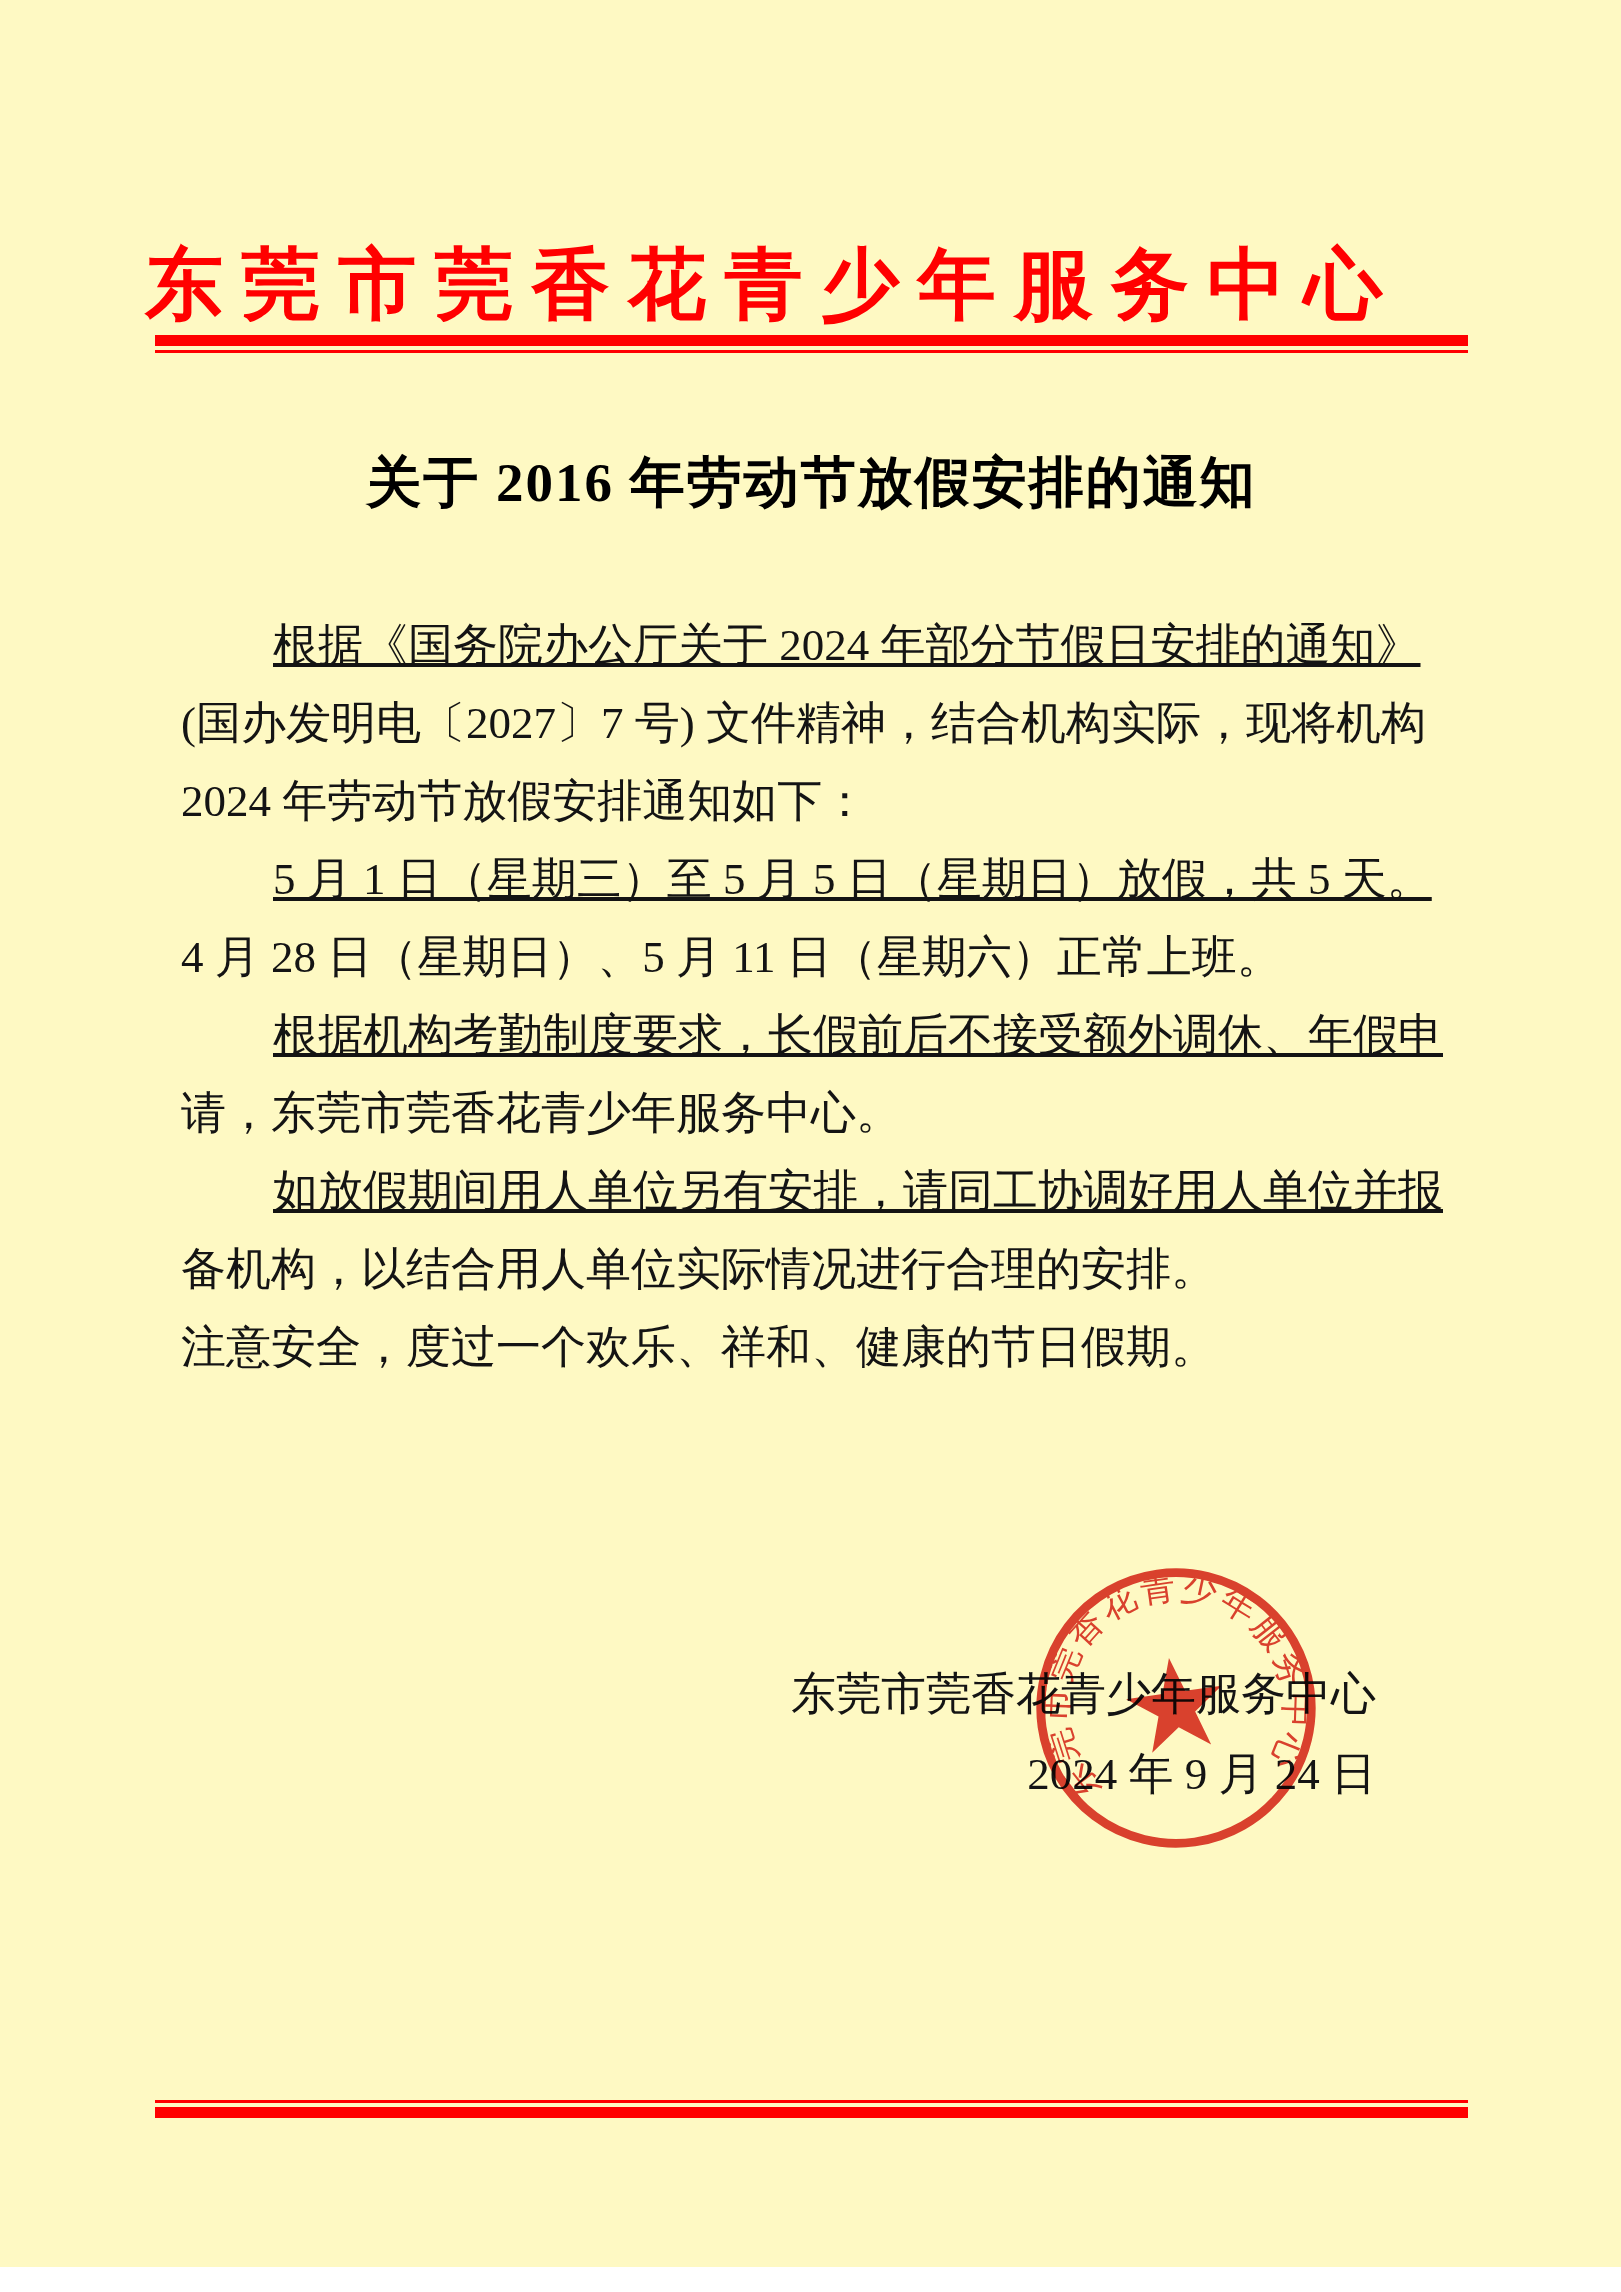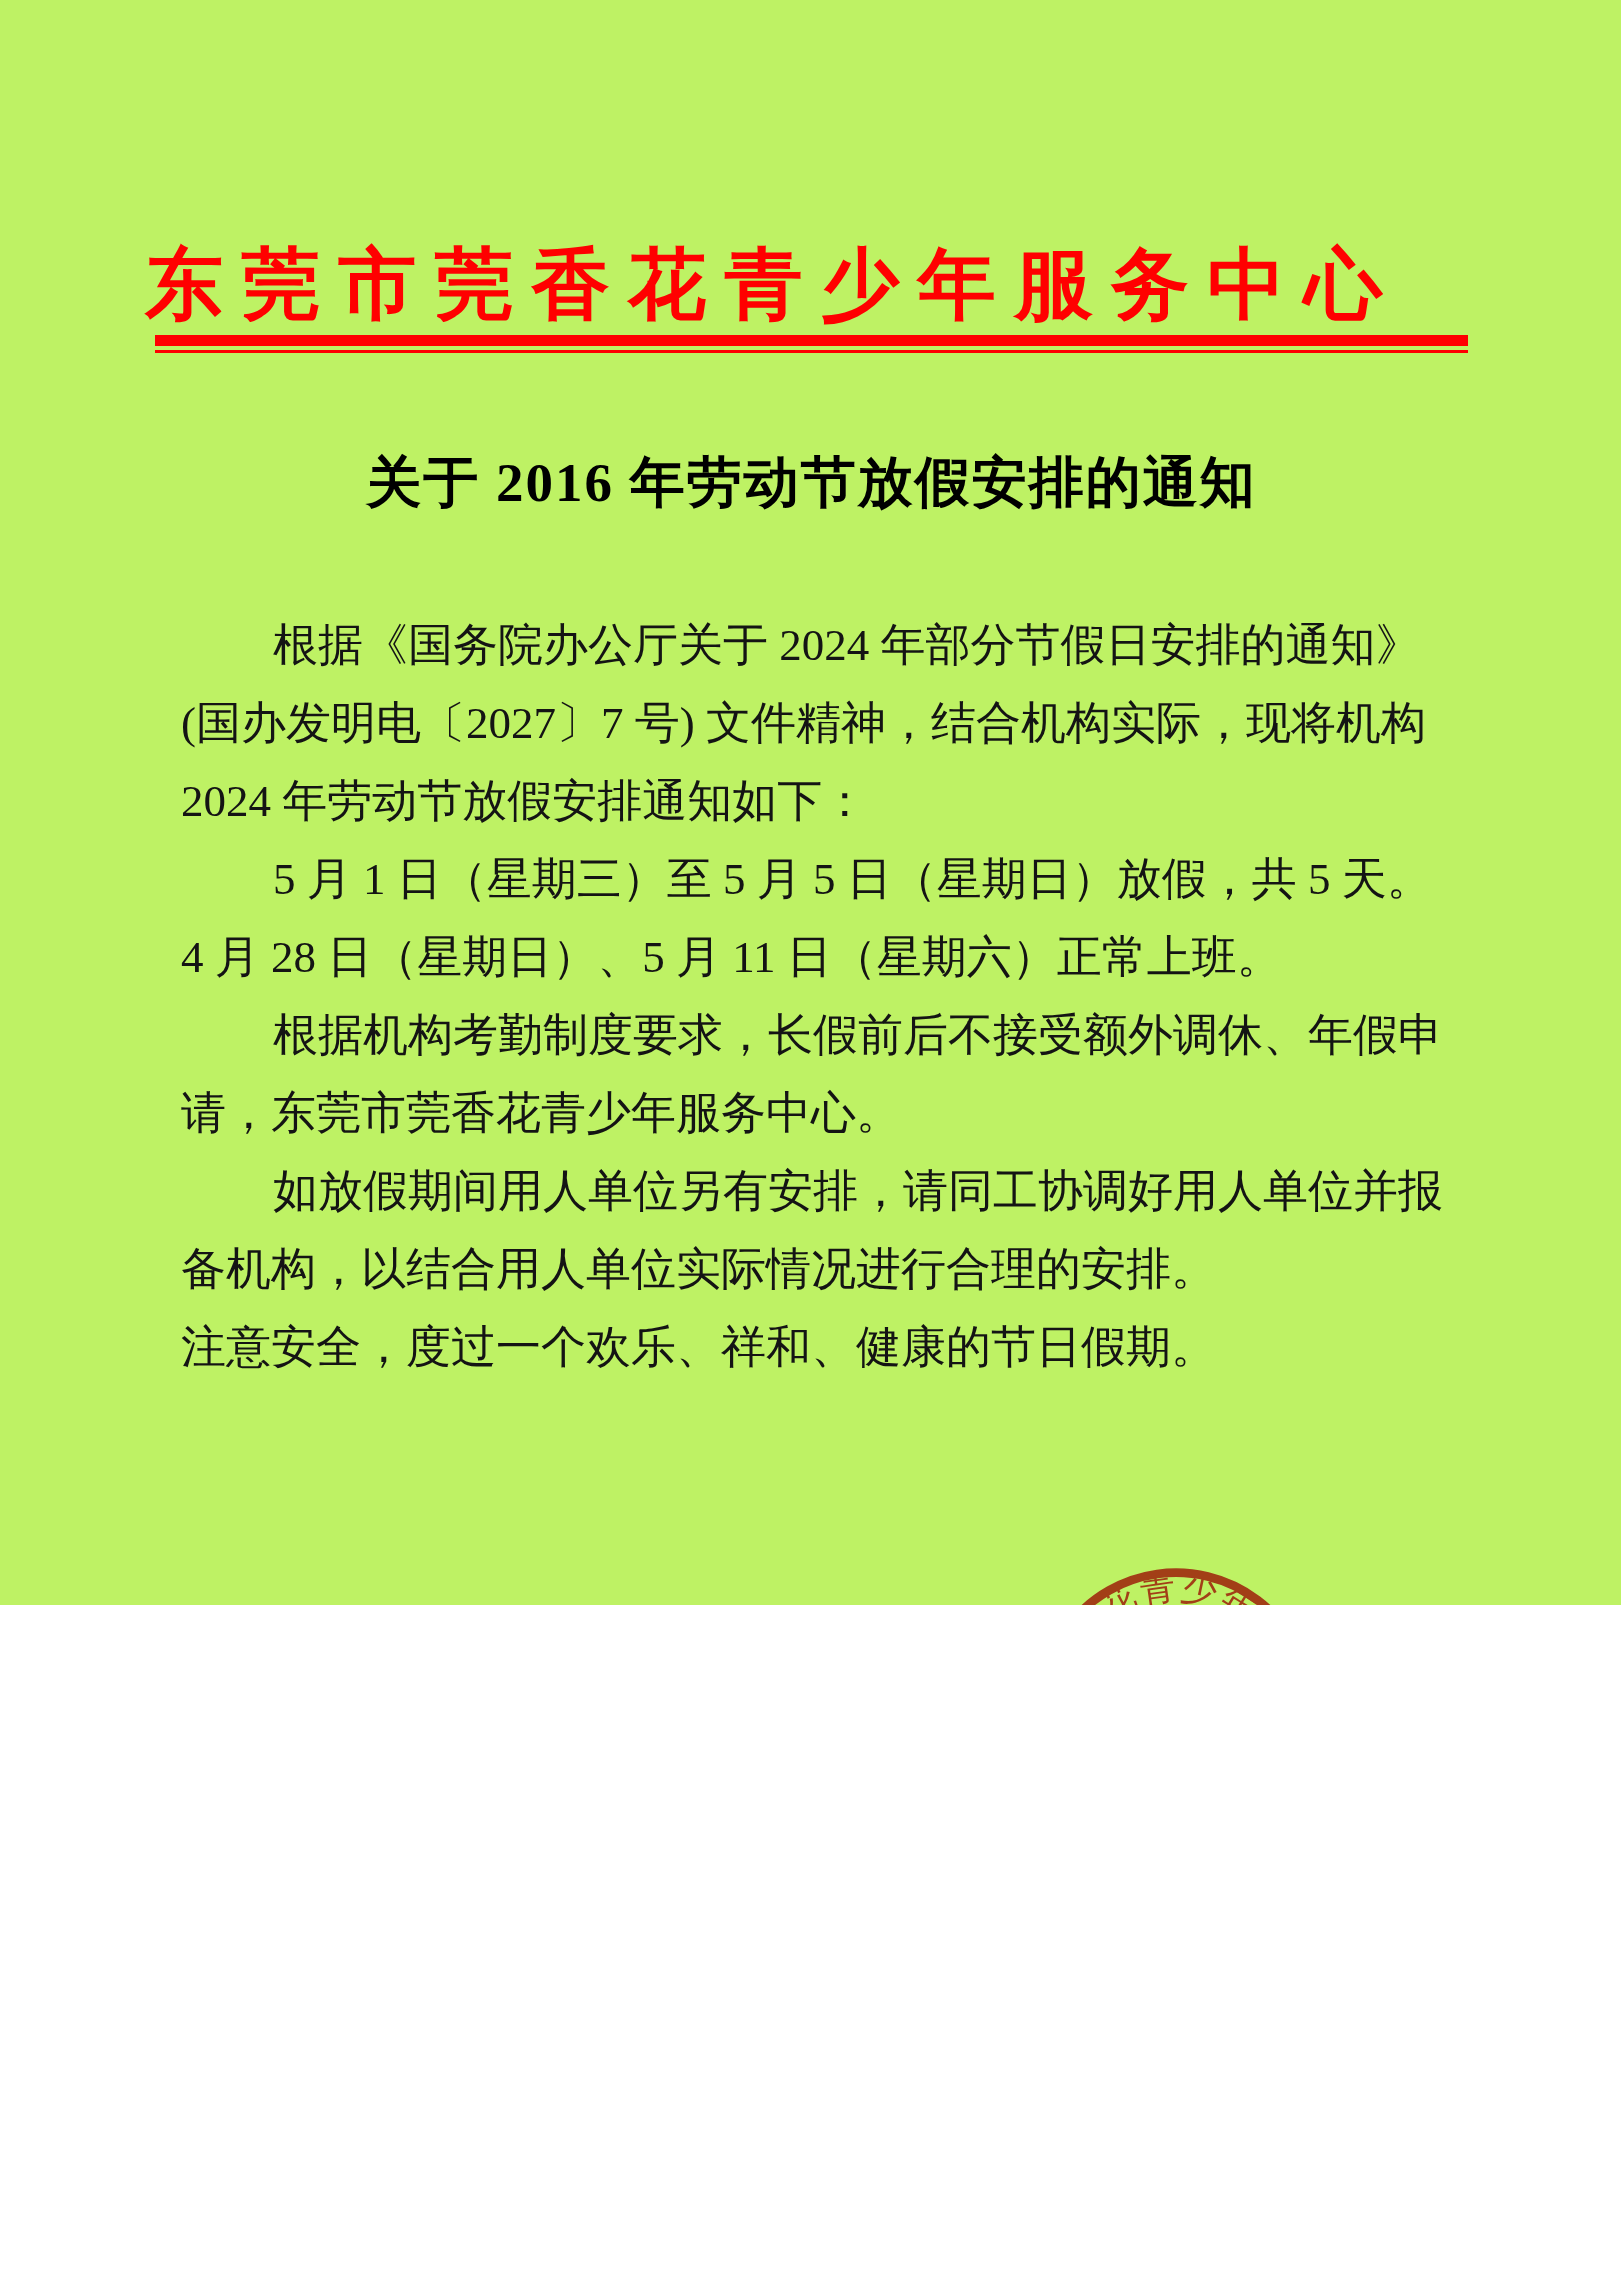--- a/index.html
+++ b/index.html
@@ -1,19 +1,19 @@
 <!DOCTYPE html>
 <html><head>
 <meta charset="utf-8">
 <style>
   html,body{margin:0;padding:0;background:#ffffff;}
   .page{
     position:relative;
-    width:1621px;height:1605px;
-    background:#bef264;
+    width:1621px;height:2267px;
+    background:#fef9c3;
     overflow:hidden;
     font-family:"Liberation Serif","DejaVu Serif",serif;
     color:#141414;
   }
   
   .org-header{
     position:absolute;left:145px;top:233px;width:1333px;
     font-size:78px;font-weight:bold;color:#ff0000;
     letter-spacing:18.6px;white-space:nowrap;
     font-family:"Liberation Serif","DejaVu Serif",serif;
@@ -28,21 +28,21 @@
     position:absolute;left:145px;top:446px;width:1333px;margin:0;
     text-align:center;font-size:55px;font-weight:bold;color:#000000;
     letter-spacing:2px;
   }
   
   .body-block{
     position:absolute;left:181px;top:606px;width:1274px;
     font-size:45px;line-height:78px;color:#141414;
   }
   .body-line{height:78px;white-space:nowrap;}
-  .ind{padding-left:92px;}
+  .ind{padding-left:92px;text-decoration:underline;}
   
   .signature{
     position:absolute;top:1654px;right:245px;
     text-align:right;font-size:45px;line-height:80px;color:#141414;
     white-space:nowrap;
   }
   
   .stamp{
     position:absolute;left:1030px;top:1562px;width:292px;height:292px;
     opacity:0.88;

